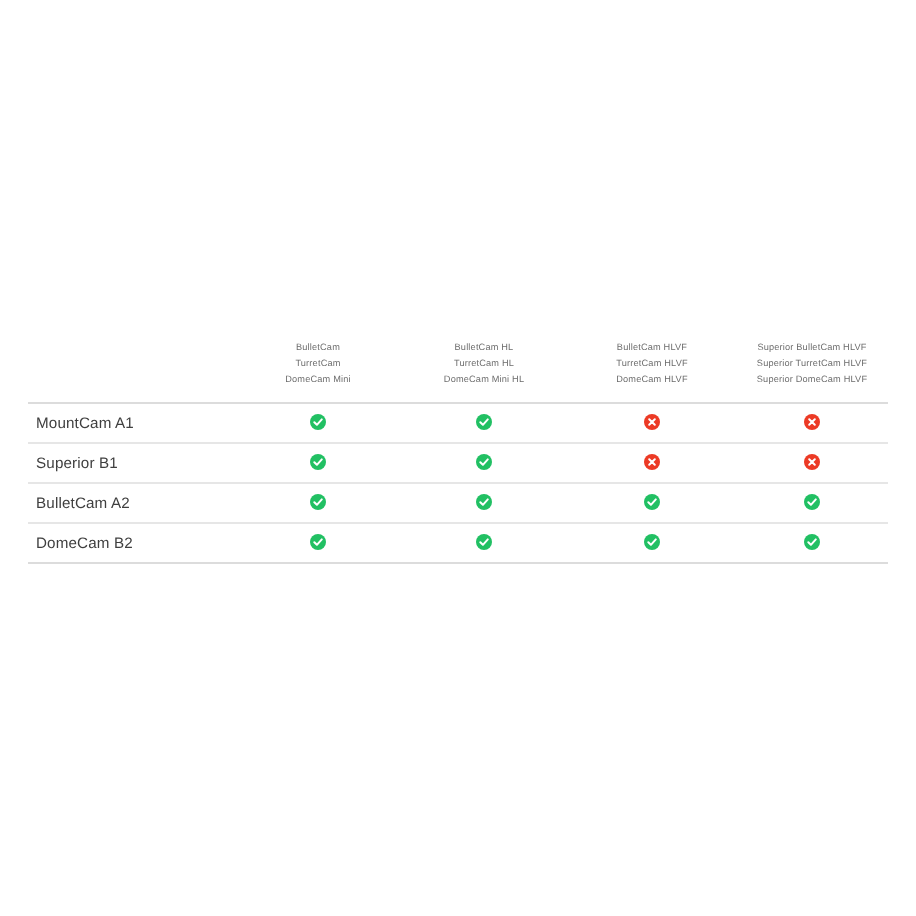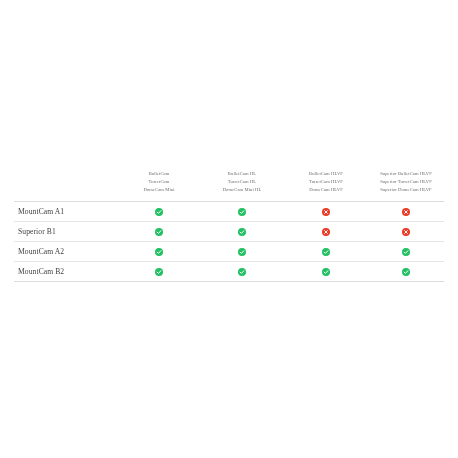--- a/index.html
+++ b/index.html
@@ -20,21 +20,20 @@
     position: absolute;
     left: 14px;
     top: 170px;
     width: 430px;
   }
 
   table.compat {
     width: 430px;
     border-collapse: collapse;
     table-layout: fixed;
-    font-family: Liberation Serif, serif;
   }
 
   
   thead th {
     padding: 0 0 6px 0;
     vertical-align: bottom;
     font-weight: normal;
     border-bottom: 1px solid #dcdcdc;
   }
   th.corner-cell {
@@ -160,40 +159,40 @@
           <td class="cell"><span class="status-icon"><svg viewBox="0 0 16 16">
                 <circle cx="8" cy="8" r="8" fill="#EC3A25"></circle>
                 <path d="M5.2 5.2 L10.8 10.8 M10.8 5.2 L5.2 10.8" fill="none" stroke="#ffffff" stroke-width="2" stroke-linecap="round"></path>
               </svg></span></td>
           <td class="cell"><span class="status-icon"><svg viewBox="0 0 16 16">
                 <circle cx="8" cy="8" r="8" fill="#EC3A25"></circle>
                 <path d="M5.2 5.2 L10.8 10.8 M10.8 5.2 L5.2 10.8" fill="none" stroke="#ffffff" stroke-width="2" stroke-linecap="round"></path>
               </svg></span></td>
         </tr>
         <tr>
-          <td class="row-label">MountCam A2</td>
-          <td class="cell"><span class="status-icon"><svg viewBox="0 0 16 16">
-                <circle cx="8" cy="8" r="8" fill="#21C063"></circle>
-                <path d="M4.3 8.2 L6.9 10.8 L11.8 5.4" fill="none" stroke="#ffffff" stroke-width="2" stroke-linecap="round" stroke-linejoin="round"></path>
-              </svg></span></td>
-          <td class="cell"><span class="status-icon"><svg viewBox="0 0 16 16">
-                <circle cx="8" cy="8" r="8" fill="#21C063"></circle>
-                <path d="M4.3 8.2 L6.9 10.8 L11.8 5.4" fill="none" stroke="#ffffff" stroke-width="2" stroke-linecap="round" stroke-linejoin="round"></path>
-              </svg></span></td>
-          <td class="cell"><span class="status-icon"><svg viewBox="0 0 16 16">
-                <circle cx="8" cy="8" r="8" fill="#21C063"></circle>
-                <path d="M4.3 8.2 L6.9 10.8 L11.8 5.4" fill="none" stroke="#ffffff" stroke-width="2" stroke-linecap="round" stroke-linejoin="round"></path>
-              </svg></span></td>
-          <td class="cell"><span class="status-icon"><svg viewBox="0 0 16 16">
-                <circle cx="8" cy="8" r="8" fill="#21C063"></circle>
-                <path d="M4.3 8.2 L6.9 10.8 L11.8 5.4" fill="none" stroke="#ffffff" stroke-width="2" stroke-linecap="round" stroke-linejoin="round"></path>
-              </svg></span></td>
-        </tr>
-        <tr>
-          <td class="row-label">MountCam B2</td>
+          <td class="row-label">BulletCam A2</td>
+          <td class="cell"><span class="status-icon"><svg viewBox="0 0 16 16">
+                <circle cx="8" cy="8" r="8" fill="#21C063"></circle>
+                <path d="M4.3 8.2 L6.9 10.8 L11.8 5.4" fill="none" stroke="#ffffff" stroke-width="2" stroke-linecap="round" stroke-linejoin="round"></path>
+              </svg></span></td>
+          <td class="cell"><span class="status-icon"><svg viewBox="0 0 16 16">
+                <circle cx="8" cy="8" r="8" fill="#21C063"></circle>
+                <path d="M4.3 8.2 L6.9 10.8 L11.8 5.4" fill="none" stroke="#ffffff" stroke-width="2" stroke-linecap="round" stroke-linejoin="round"></path>
+              </svg></span></td>
+          <td class="cell"><span class="status-icon"><svg viewBox="0 0 16 16">
+                <circle cx="8" cy="8" r="8" fill="#21C063"></circle>
+                <path d="M4.3 8.2 L6.9 10.8 L11.8 5.4" fill="none" stroke="#ffffff" stroke-width="2" stroke-linecap="round" stroke-linejoin="round"></path>
+              </svg></span></td>
+          <td class="cell"><span class="status-icon"><svg viewBox="0 0 16 16">
+                <circle cx="8" cy="8" r="8" fill="#21C063"></circle>
+                <path d="M4.3 8.2 L6.9 10.8 L11.8 5.4" fill="none" stroke="#ffffff" stroke-width="2" stroke-linecap="round" stroke-linejoin="round"></path>
+              </svg></span></td>
+        </tr>
+        <tr>
+          <td class="row-label">DomeCam B2</td>
           <td class="cell"><span class="status-icon"><svg viewBox="0 0 16 16">
                 <circle cx="8" cy="8" r="8" fill="#21C063"></circle>
                 <path d="M4.3 8.2 L6.9 10.8 L11.8 5.4" fill="none" stroke="#ffffff" stroke-width="2" stroke-linecap="round" stroke-linejoin="round"></path>
               </svg></span></td>
           <td class="cell"><span class="status-icon"><svg viewBox="0 0 16 16">
                 <circle cx="8" cy="8" r="8" fill="#21C063"></circle>
                 <path d="M4.3 8.2 L6.9 10.8 L11.8 5.4" fill="none" stroke="#ffffff" stroke-width="2" stroke-linecap="round" stroke-linejoin="round"></path>
               </svg></span></td>
           <td class="cell"><span class="status-icon"><svg viewBox="0 0 16 16">
                 <circle cx="8" cy="8" r="8" fill="#21C063"></circle>

